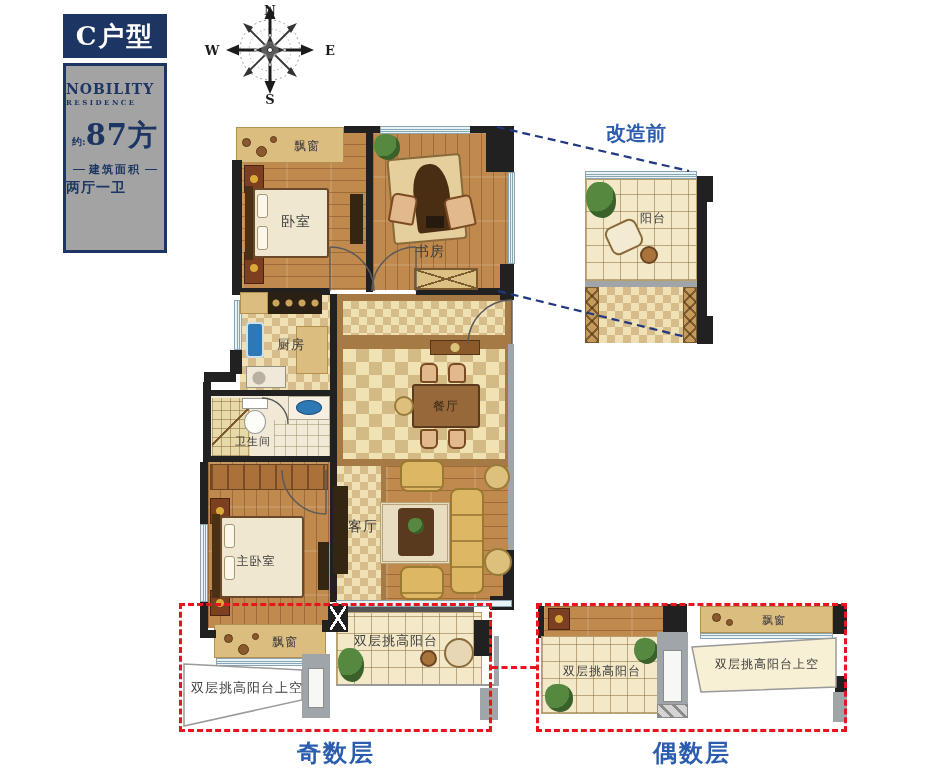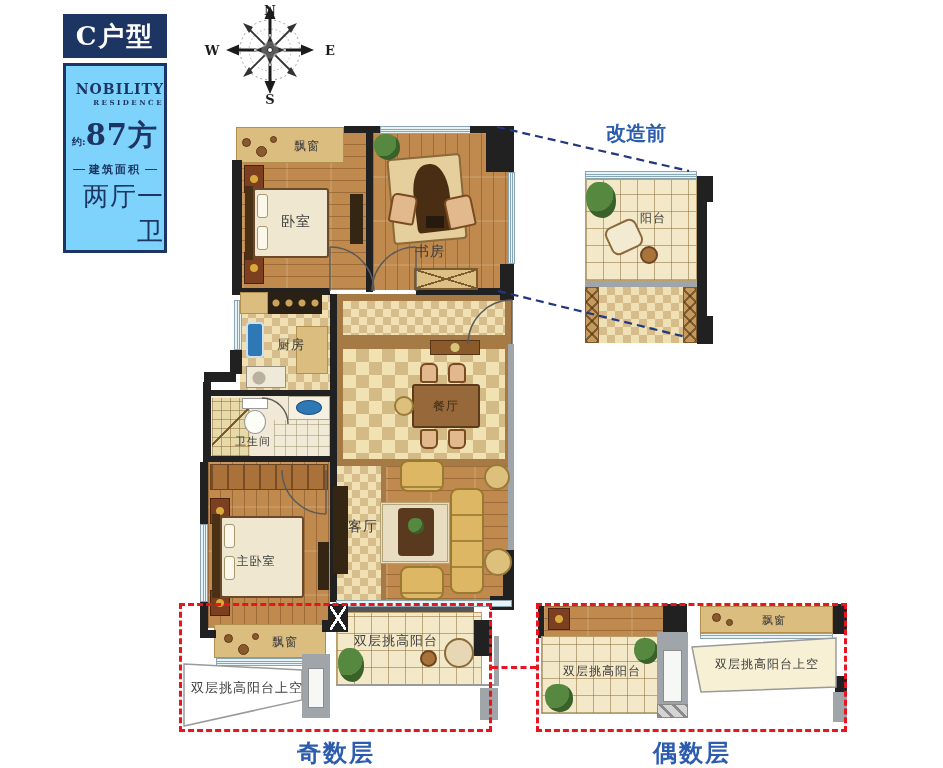--- a/index.html
+++ b/index.html
@@ -88,33 +88,33 @@
     letter-spacing:1px; white-space:nowrap; font-family:"DejaVu Sans",sans-serif; }
   .blabel { position:absolute; transform:translate(-50%,-50%); color:#2b5cae; font-weight:bold;
     white-space:nowrap; font-family:"DejaVu Sans",sans-serif; }
   .cardinal { position:absolute; transform:translate(-50%,-50%); font-family:"DejaVu Serif",serif;
     font-weight:bold; font-size:13px; color:#1c1c1c; }
   .redbox { position:absolute; border:3px dashed #e8141e; }
 
   #badge { position:absolute; left:63px; top:14px; width:104px; height:44px; background:#1d3562;
     color:#fff; display:flex; align-items:center; justify-content:center;
     font-family:"DejaVu Serif","Liberation Serif",serif; font-size:26px; font-weight:bold; letter-spacing:2px; }
-  #infocard { position:absolute; left:63px; top:63px; width:104px; height:190px; background:#7dd3fc;
-    border:3px solid #1d3562; text-align:right; color:#1d3562;
+  #infocard { position:absolute; left:63px; top:63px; width:104px; height:190px; background:#a3a3a3;
+    border:3px solid #1d3562; text-align:left; color:#1d3562;
     font-family:"DejaVu Serif","Liberation Serif",serif; }
   #infocard .brand1 { margin-top:15px; font-size:14px; font-weight:bold; letter-spacing:1px; }
   #infocard .brand2 { font-size:7px; font-weight:bold; letter-spacing:2.5px; margin-top:1px; }
   #infocard .arearow { margin-top:9px; display:flex; align-items:baseline; justify-content:center; }
   #infocard .areaprefix { font-size:10px; font-weight:bold; }
   #infocard .areaval { font-size:29px; font-weight:bold; letter-spacing:1px; }
   #infocard .caprow { margin-top:6px; display:flex; align-items:center; justify-content:center; gap:4px;
     font-size:11px; font-weight:bold; letter-spacing:2px; }
   #infocard .hline { width:12px; height:1px; background:#1d3562; }
   #infocard .layout1 { margin-top:7px; font-size:24px; font-weight:bold; letter-spacing:6px; text-indent:6px; }
-  #infocard .layout2 { margin-top:2px; font-size:26px; font-weight:normal; letter-spacing:1px; }
+  #infocard .layout2 { margin-top:2px; font-size:14px; font-weight:bold; letter-spacing:1px; }
 </style>
 </head>
 <body>
 
 <div id="canvas">
 
   <div id="badge">
     <span>C户型</span>
   </div>
   <div id="infocard">

